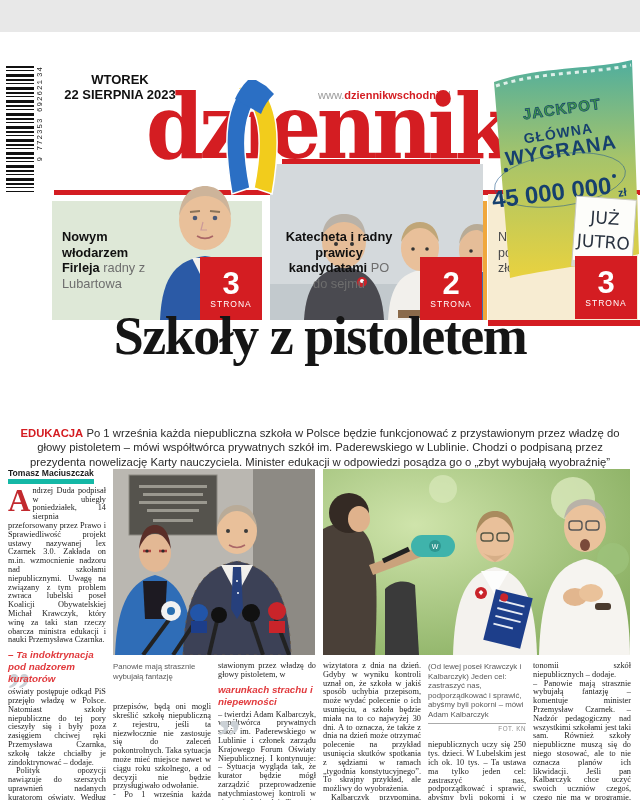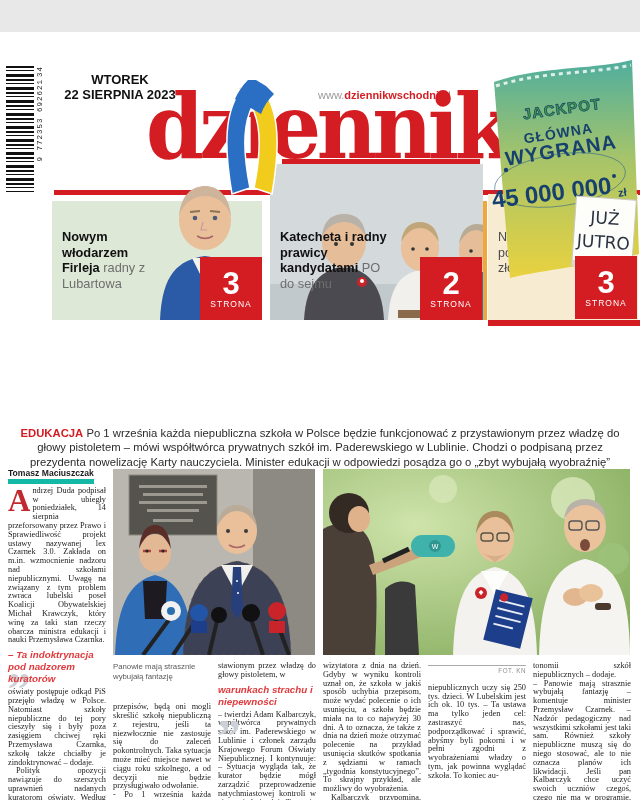--- a/index.html
+++ b/index.html
@@ -193,39 +193,40 @@
         <circle cx="157" cy="85" r="1.8" fill="#333"></circle>
       <circle cx="163" cy="118" r="5" fill="#c9242a"></circle>
         <circle cx="163" cy="117" r="2" fill="#fff"></circle>
       <path d="M182,156 C184,122 194,112 210,108 L213,108 L213,156 Z" fill="#3f6fb5"></path>
       <ellipse cx="207" cy="86" rx="18" ry="22" fill="#e5bd98"></ellipse>
       <path d="M189,80 C191,66 198,60 207,60 C213,60 218,62 221,66 L221,80 C216,70 211,66 207,66 C200,66 194,70 189,80 Z" fill="#b8ab96"></path>
       <circle cx="201" cy="87" r="1.8" fill="#333"></circle>
       <circle cx="196" cy="120" r="5" fill="#c9242a"></circle>
         <circle cx="196" cy="119" r="2" fill="#fff"></circle>
     </svg>
-    <div class="tz-text" style="width:118px;"><b>Katecheta i radny prawicy kandydatami</b><span class="rest"> PO do sejmu</span></div>
+    <div class="tz-text" style="width:118px;text-align:center;"><b>Katecheta i radny prawicy kandydatami</b><span class="rest"> PO do sejmu</span></div>
     <div class="badge b2">
       <span class="num">2</span>
       <span class="lbl">STRONA</span>
     </div>
   </div>
 
   <div class="abs orange-strip"></div>
 
   <div class="abs teaser3">
     <div class="tz-text">Na chybił trafił ponad 1 110 000 złotych</div>
     <div class="badge b3">
       <span class="num">3</span>
       <span class="lbl">STRONA</span>
     </div>
   </div>
   <div class="abs red-strip-b"></div>
 
   <div class="abs headline">
+    <div>Szkoły z pistoletem</div>
   </div>
 
   <div class="abs lead"><span class="kicker">EDUKACJA</span><span> Po 1 września każda niepubliczna szkoła w Polsce będzie funkcjonować z przystawionym przez władzę do głowy pistoletem – mówi współtwórca prywatnych szkół im. Paderewskiego w Lublinie. Chodzi o podpisaną przez prezydenta nowelizację Karty nauczyciela. Minister edukacji w odpowiedzi posądza go o „zbyt wybujałą wyobraźnię”</span></div>
 
   <svg class="abs photo ph1" viewBox="0 0 202 186">
     <rect width="202" height="186" fill="#bab7b1"></rect>
     <rect x="140" y="0" width="62" height="186" fill="#8d8a84"></rect>
     <rect x="16" y="6" width="88" height="60" fill="#55534d" stroke="#8b8982"></rect>
     <g fill="#9a988f">
         <rect x="26" y="16" width="68" height="3"></rect>
@@ -346,20 +347,21 @@
     </div>
     <p>– twierdzi Adam Kalbarczyk, współtwórca prywatnych szkół im. Paderewskiego w Lublinie i członek zarządu Krajowego Forum Oświaty Niepublicznej. I kontynuuje: – Sytuacja wygląda tak, że kurator będzie mógł zarządzić przeprowadzenie natychmiastowej kontroli w ciągu siedmiu dni. To może oznaczać właściwie wejście</p>
   </div>
 
   <div class="abs col c4">
     <p>wizytatora z dnia na dzień. Gdyby w wyniku kontroli uznał on, że szkoła w jakiś sposób uchybia przepisom, może wydać polecenie o ich usunięciu, a szkoła będzie miała na to co najwyżej 30 dni. A to oznacza, że także z dnia na dzień może otrzymać polecenie na przykład usunięcia skutków spotkania z sędziami w ramach „tygodnia konstytucyjnego”. To skrajny przykład, ale możliwy do wyobrażenia.</p>
     <p class="ind">Kalbarczyk przypomina, że w całej Polsce w szkołach</p>
   </div>
 
   <div class="abs col c5">
+    <div class="caption">(Od lewej poseł Krawczyk i Kalbarczyk) Jeden cel: zastraszyć nas, podporządkować i sprawić, abyśmy byli pokorni – mówi Adam Kalbarczyk</div>
     <div class="credit">FOT. KN</div>
     <div class="body">
       <p>niepublicznych uczy się 250 tys. dzieci. W Lubelskim jest ich ok. 10 tys. – Ta ustawa ma tylko jeden cel: zastraszyć nas, podporządkować i sprawić, abyśmy byli pokorni i w pełni zgodni z wyobrażeniami władzy o tym, jak powinna wyglądać szkoła. To koniec au-</p>
     </div>
   </div>
 
   <div class="abs col c6">
     <p>tonomii szkół niepublicznych – dodaje.</p>
     <p>– Panowie mają strasznie wybujałą fantazję – komentuje minister Przemysław Czarnek. – Nadzór pedagogiczny nad wszystkimi szkołami jest taki sam. Również szkoły niepubliczne muszą się do niego stosować, ale to nie oznacza planów ich likwidacji. Jeśli pan Kalbarczyk chce uczyć swoich uczniów czegoś, czego nie ma w programie, to jego sprawa, ale tak nie można.</p>
   </div>

